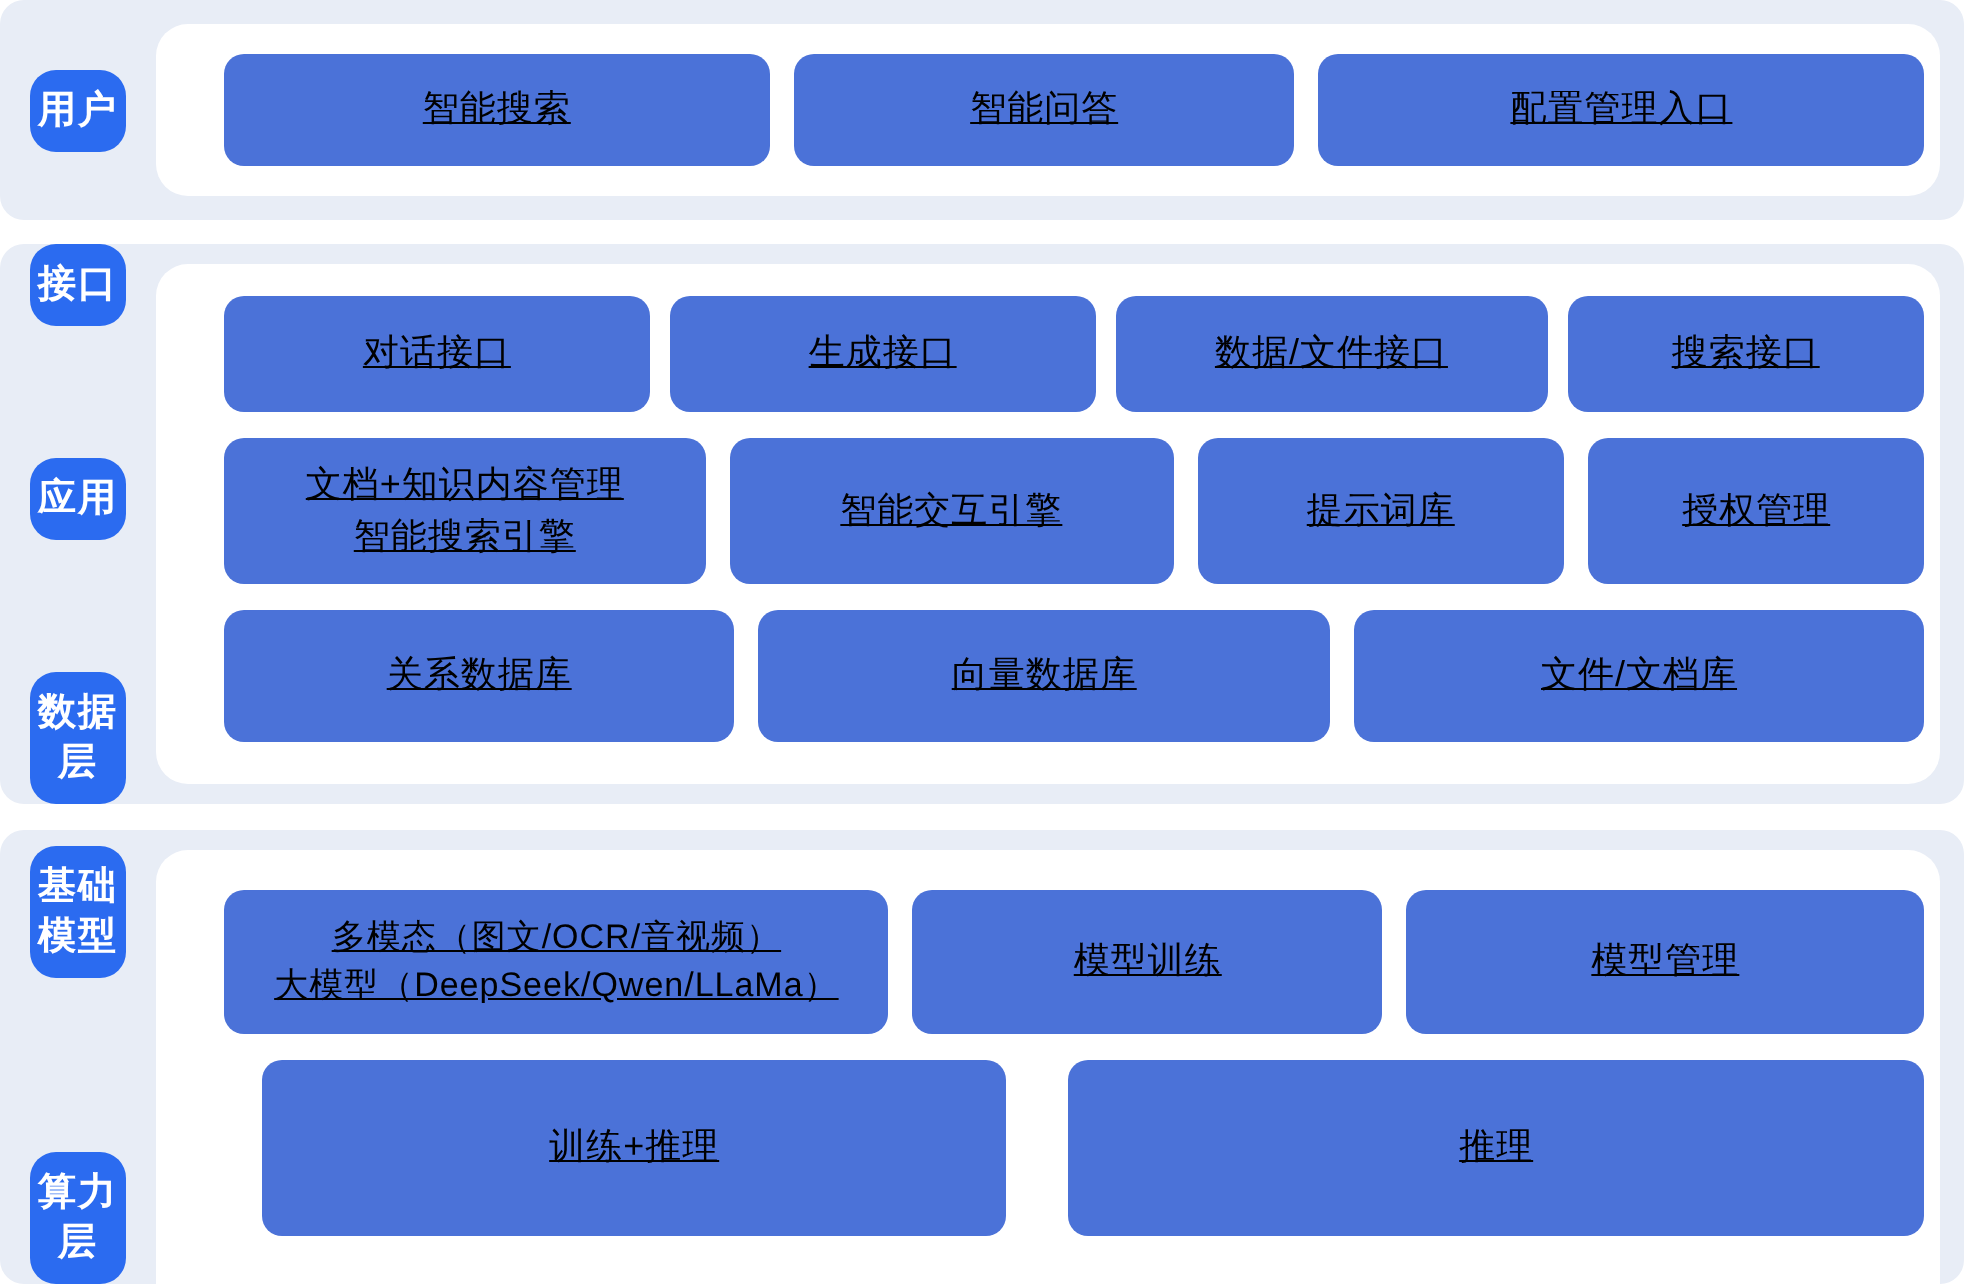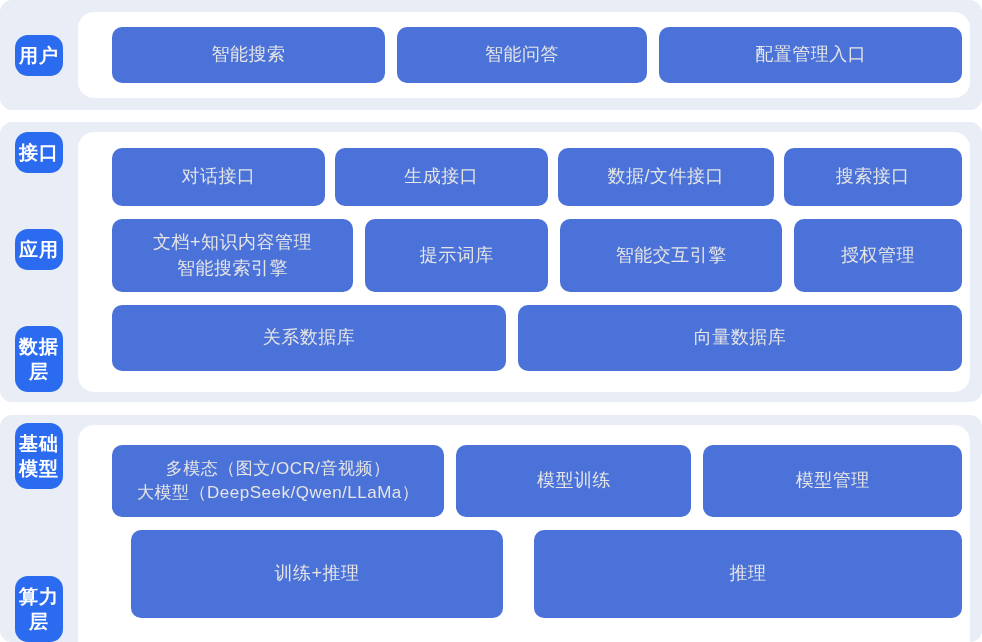--- a/index.html
+++ b/index.html
@@ -19,21 +19,21 @@
   .layer-2 { height: 280px; margin-bottom: 13px; }
   .layer-3 { height: 227px; }
 
   .label-col {
     width: 78px; flex: 0 0 78px;
     display: flex; flex-direction: column; align-items: center;
     box-sizing: border-box;
     border-radius: 20px;
   }
   .label-col.single { justify-content: center; padding: 8px 0; }
-  .label-col.spread { justify-content: space-between; padding: 10px 0; }
+  .label-col.spread { justify-content: space-between; padding: 0 0; }
   .label-col.spread3 { justify-content: space-between; padding: 8px 0 0 0; }
 
   .layer-label {
     width: 48px; box-sizing: border-box;
     background: #2b6bf0; color: #ffffff;
     border-radius: 13px;
     font-size: 19px; font-weight: 600;
     line-height: 25px; letter-spacing: 1px;
     text-align: center;
     padding: 8px 0;
@@ -49,29 +49,30 @@
   }
   .panel-1 { margin: 12px 12px 12px 0; padding: 15px 8px 15px 34px; }
   .panel-2 { margin: 10px 12px 10px 0; padding: 16px 8px 16px 34px; }
   .panel-3 { margin: 10px 12px 0 0; padding: 20px 8px 14px 34px; border-bottom-left-radius: 0; border-bottom-right-radius: 0; }
 
   .row { display: flex; gap: 12px; }
   .row + .row { margin-top: 13px; }
   .row-tight { gap: 10px; justify-content: space-between; }
 
   .node {
-    background: #4b72d8; color: #e5e5e5;
+    background: #4b72d8; color: #000000;
     border-radius: 10px;
     display: flex; flex-direction: column;
     align-items: center; justify-content: center;
     font-size: 18px; letter-spacing: 0.5px;
     text-align: center;
     line-height: 1.42;
     box-sizing: border-box;
     padding: 2px 20px;
+    text-decoration: underline;
   }
   .h56 { height: 56px; }
   .h58 { height: 58px; }
   .h73 { height: 73px; }
   .h66 { height: 66px; }
   .h72 { height: 72px; }
   .h88 { height: 88px; margin-left: 19px; }
 </style>
 </head>
 <body>
@@ -102,27 +103,28 @@
         <div class="node h58" style="flex:170">对话接口</div>
         <div class="node h58" style="flex:170">生成接口</div>
         <div class="node h58" style="flex:173">数据/文件接口</div>
         <div class="node h58" style="flex:136">搜索接口</div>
       </div>
       <div class="row">
         <div class="node h73" style="flex:253">
           <span>文档+知识内容管理</span>
           <span>智能搜索引擎</span>
         </div>
+        <div class="node h73" style="flex:229">智能交互引擎</div>
         <div class="node h73" style="flex:181">提示词库</div>
-        <div class="node h73" style="flex:229">智能交互引擎</div>
         <div class="node h73" style="flex:161">授权管理</div>
       </div>
       <div class="row">
         <div class="node h66" style="flex:253">关系数据库</div>
         <div class="node h66" style="flex:289">向量数据库</div>
+        <div class="node h66" style="flex:288">文件/文档库</div>
       </div>
     </div>
   </section>
 
   <section class="layer layer-3">
     <div class="label-col spread3">
       <div class="layer-label">基础模型</div>
       <div class="layer-label">算力层</div>
     </div>
     <div class="panel panel-3">

